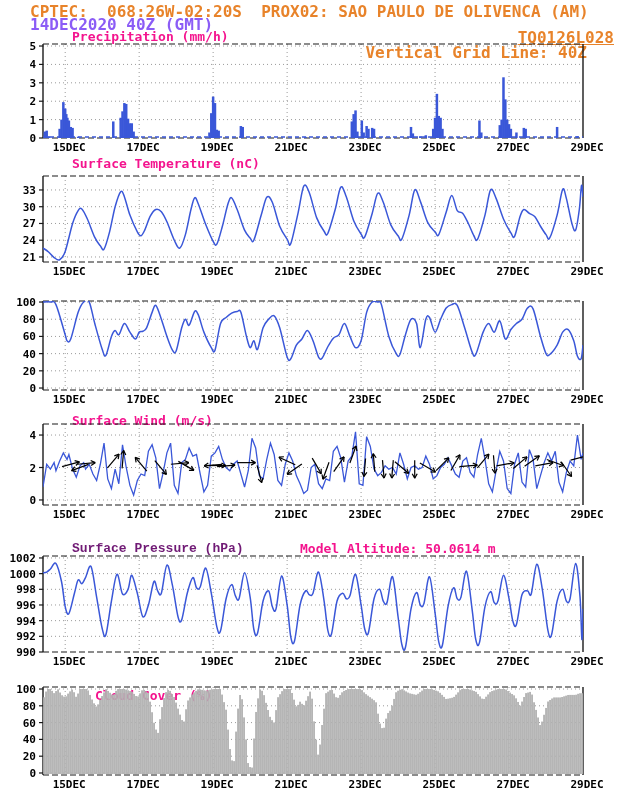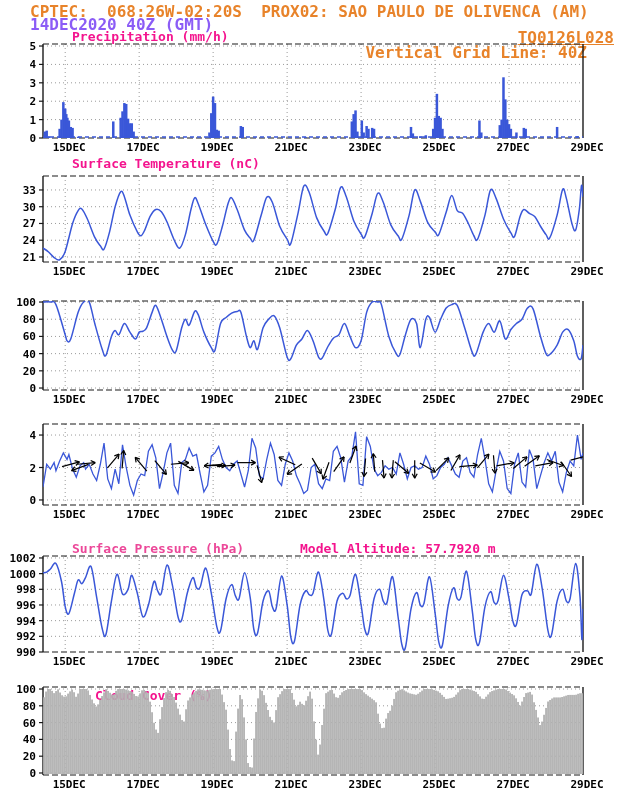--- a/index.html
+++ b/index.html
@@ -13,22 +13,23 @@
 <body>
 <div id="page">
 
   <div class="hdr" style="left: 30px; top: 2px; color: rgb(232, 131, 42);">CPTEC:  068:26W-02:20S  PROX02: SAO PAULO DE OLIVENCA (AM)</div>
   <div class="hdr" style="left: 30px; top: 15px; color: #8b5cf6; text-align: center;">14DEC2020 40Z (GMT)</div>
   <div class="hdr" style="right: 31px; top: 15px; color: rgb(232, 131, 42); margin-top: 28px;">Vertical Grid Line: 40Z</div>
   <div class="hdr" style="right: 4px; top: 28px; color: rgb(232, 131, 42); text-decoration: underline;">TQ0126L028</div>
 
   <div class="ptitle" style="left: 72px; top: 29px; color: rgb(244, 20, 142);">Precipitation (mm/h)</div>
   <div class="ptitle" style="left: 72px; top: 156px; color: rgb(244, 20, 142);">Surface Temperature (nC)</div>
-  <div class="ptitle" style="left: 72px; top: 541px; color: #ec4899;">Surface Pressure (hPa)</div>
-  <div class="ptitle" style="left: 300px; top: 541px; color: rgb(244, 20, 142);">Model Altitude: 57.7920 m</div>
+  <div class="ptitle" style="left: 72px; top: 413px; color: rgb(244, 20, 142);">Surface Wind (m/s)</div>
+  <div class="ptitle" style="left: 72px; top: 541px; color: #701a75; font-family: Liberation Mono, monospace;">Surface Pressure (hPa)</div>
+  <div class="ptitle" style="left: 300px; top: 541px; color: rgb(244, 20, 142);">Model Altitude: 50.0614 m</div>
   <div class="ptitle" style="left: 72px; top: 688px; color: rgb(244, 20, 142); margin-left: 23px;">Cloud Cover (%)</div>
 
   <svg id="chart-svg" width="618" height="800">
       <g>
         <clipPath id="clip0">
           <rect x="43" y="44" width="540" height="94"></rect>
         </clipPath>
         <line x1="39" y1="138" x2="43" y2="138" stroke="#1a1a1a" stroke-width="1.2"></line>
         <text x="36" y="142" text-anchor="end" fill="#000000" font-size="11" font-weight="bold" font-family="&quot;DejaVu Sans Mono&quot;, monospace">0</text>
         <line x1="43" y1="119.60469667318982" x2="583" y2="119.60469667318982" stroke="#9a9a9a" stroke-width="1" stroke-dasharray="1,3"></line>

